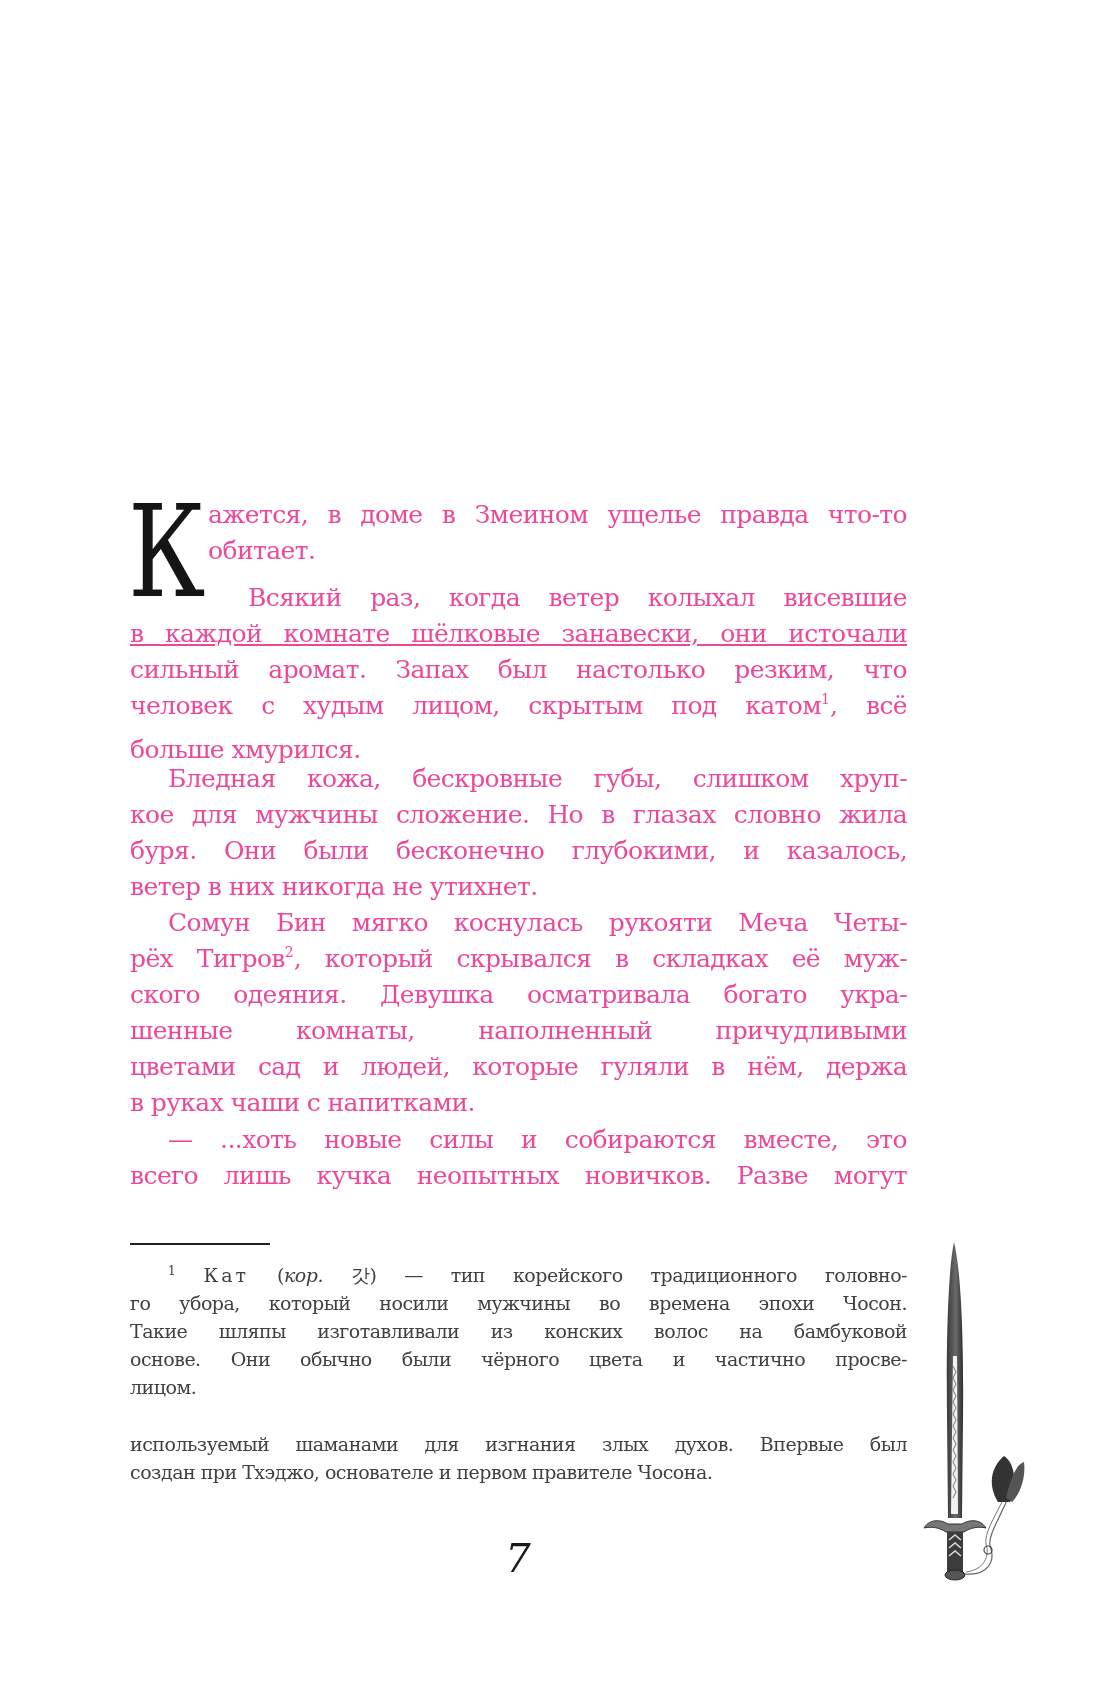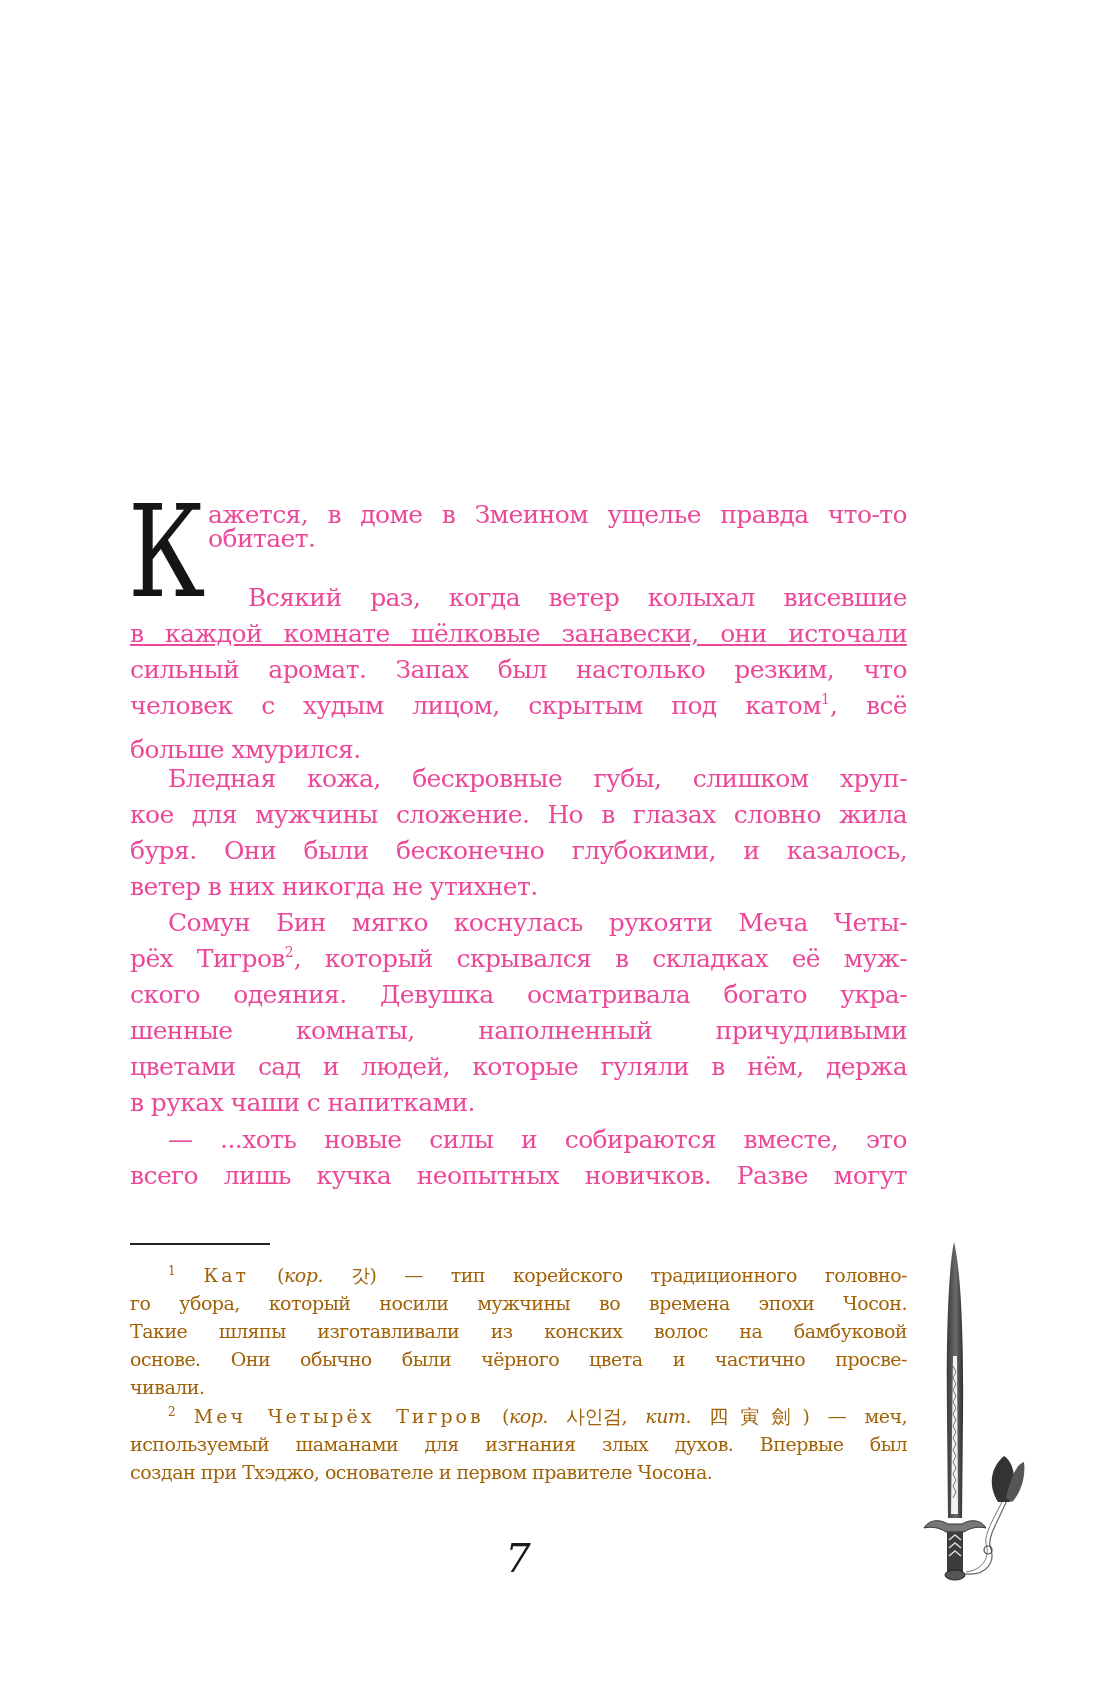--- a/index.html
+++ b/index.html
@@ -36,21 +36,21 @@
     }
     .fn-rule { position: absolute; left: 130px; top: 1243px; width: 140px; height: 2px; background: #222; }
     .fline {
       position: absolute;
       left: 130px;
       width: 777px;
       font-family: "DejaVu Serif", serif;
       font-size: 19px;
       line-height: 28px;
       height: 28px;
-      color: #a16207;
+      color: #404040;
       white-space: nowrap;
       text-align: justify;
       text-align-last: justify;
       letter-spacing: -0.5px;
     }
     .fline.indent { left: 168px; width: 739px; }
     .fline.last { text-align-last: left; }
     .fline sup { font-size: 12px; vertical-align: 7px; line-height: 0; letter-spacing: 0; }
     .fline .it { font-style: italic; }
     .page-number {
@@ -62,21 +62,21 @@
   </style>
 </head>
 <body>
 
 <div class="page">
 
   <div class="dropcap">К</div>
 
   <div id="body-text">
       <div class="line after-cap" style="top: 497px;">ажется, в доме в Змеином ущелье правда что-то</div>
-      <div class="line after-cap last" style="top: 521px;">обитает.</div>
+      <div class="line after-cap last" style="top: 533px;">обитает.</div>
       <div class="line cap-indent" style="top: 580px;">Всякий раз, когда ветер колыхал висевшие</div>
       <div class="line " style="top: 616px; text-decoration: underline;">в каждой комнате шёлковые занавески, они источали</div>
       <div class="line " style="top: 652px;">сильный аромат. Запах был настолько резким, что</div>
       <div class="line " style="top: 688px;"><span>человек с худым лицом, скрытым под катом</span><sup class="fn">1</sup><span>, всё</span></div>
       <div class="line last" style="top: 732px;">больше хмурился.</div>
       <div class="line indent" style="top: 761px;">Бледная кожа, бескровные губы, слишком хруп-</div>
       <div class="line " style="top: 797px;">кое для мужчины сложение. Но в глазах словно жила</div>
       <div class="line " style="top: 833px;">буря. Они были бесконечно глубокими, и казалось,</div>
       <div class="line last" style="top: 869px;">ветер в них никогда не утихнет.</div>
       <div class="line indent" style="top: 905px;">Сомун Бин мягко коснулась рукояти Меча Четы-</div>
@@ -88,23 +88,22 @@
       <div class="line indent" style="top: 1122px;">— ...хоть новые силы и собираются вместе, это</div>
       <div class="line " style="top: 1158px;">всего лишь кучка неопытных новичков. Разве могут</div>
     </div>
 
   <div class="fn-rule"></div>
 
   <div class="fline indent" style="top:1261px"><sup>1</sup> <span style="letter-spacing:3px">Кат</span> (<span class="it">кор.</span> <span>갓</span>) <span>— тип корейского традиционного головно-</span></div>
   <div class="fline" style="top:1289px">го убора, который носили мужчины во времена эпохи Чосон.</div>
   <div class="fline" style="top:1345px">основе. Они обычно были чёрного цвета и частично просве-</div>
   <div class="fline" style="top:1317px">Такие шляпы изготавливали из конских волос на бамбуковой</div>
-  <div class="fline last" style="top:1373px">чивали.</div>
+  <div class="fline last" style="top:1373px">лицом.</div>
 
-  <div class="fline indent" style="top:1402px"><sup>2</sup> <span style="letter-spacing:3px">Меч Четырёх Тигров</span> (<span class="it">кор.</span> <span>사인검</span>, <span class="it">кит.</span> <span>四寅劍</span>) <span>— меч,</span></div>
   <div class="fline" style="top:1430px">используемый шаманами для изгнания злых духов. Впервые был</div>
   <div class="fline last" style="top:1458px">создан при Тхэджо, основателе и первом правителе Чосона.</div>
 
   <div class="page-number">7</div>
 
   <svg class="sword" viewBox="0 0 110 345">
     <defs>
       <linearGradient id="blade" x1="0" x2="1">
         <stop offset="0" stop-color="#3a3a3a"></stop>
         <stop offset="0.55" stop-color="#6a6a6a"></stop>

